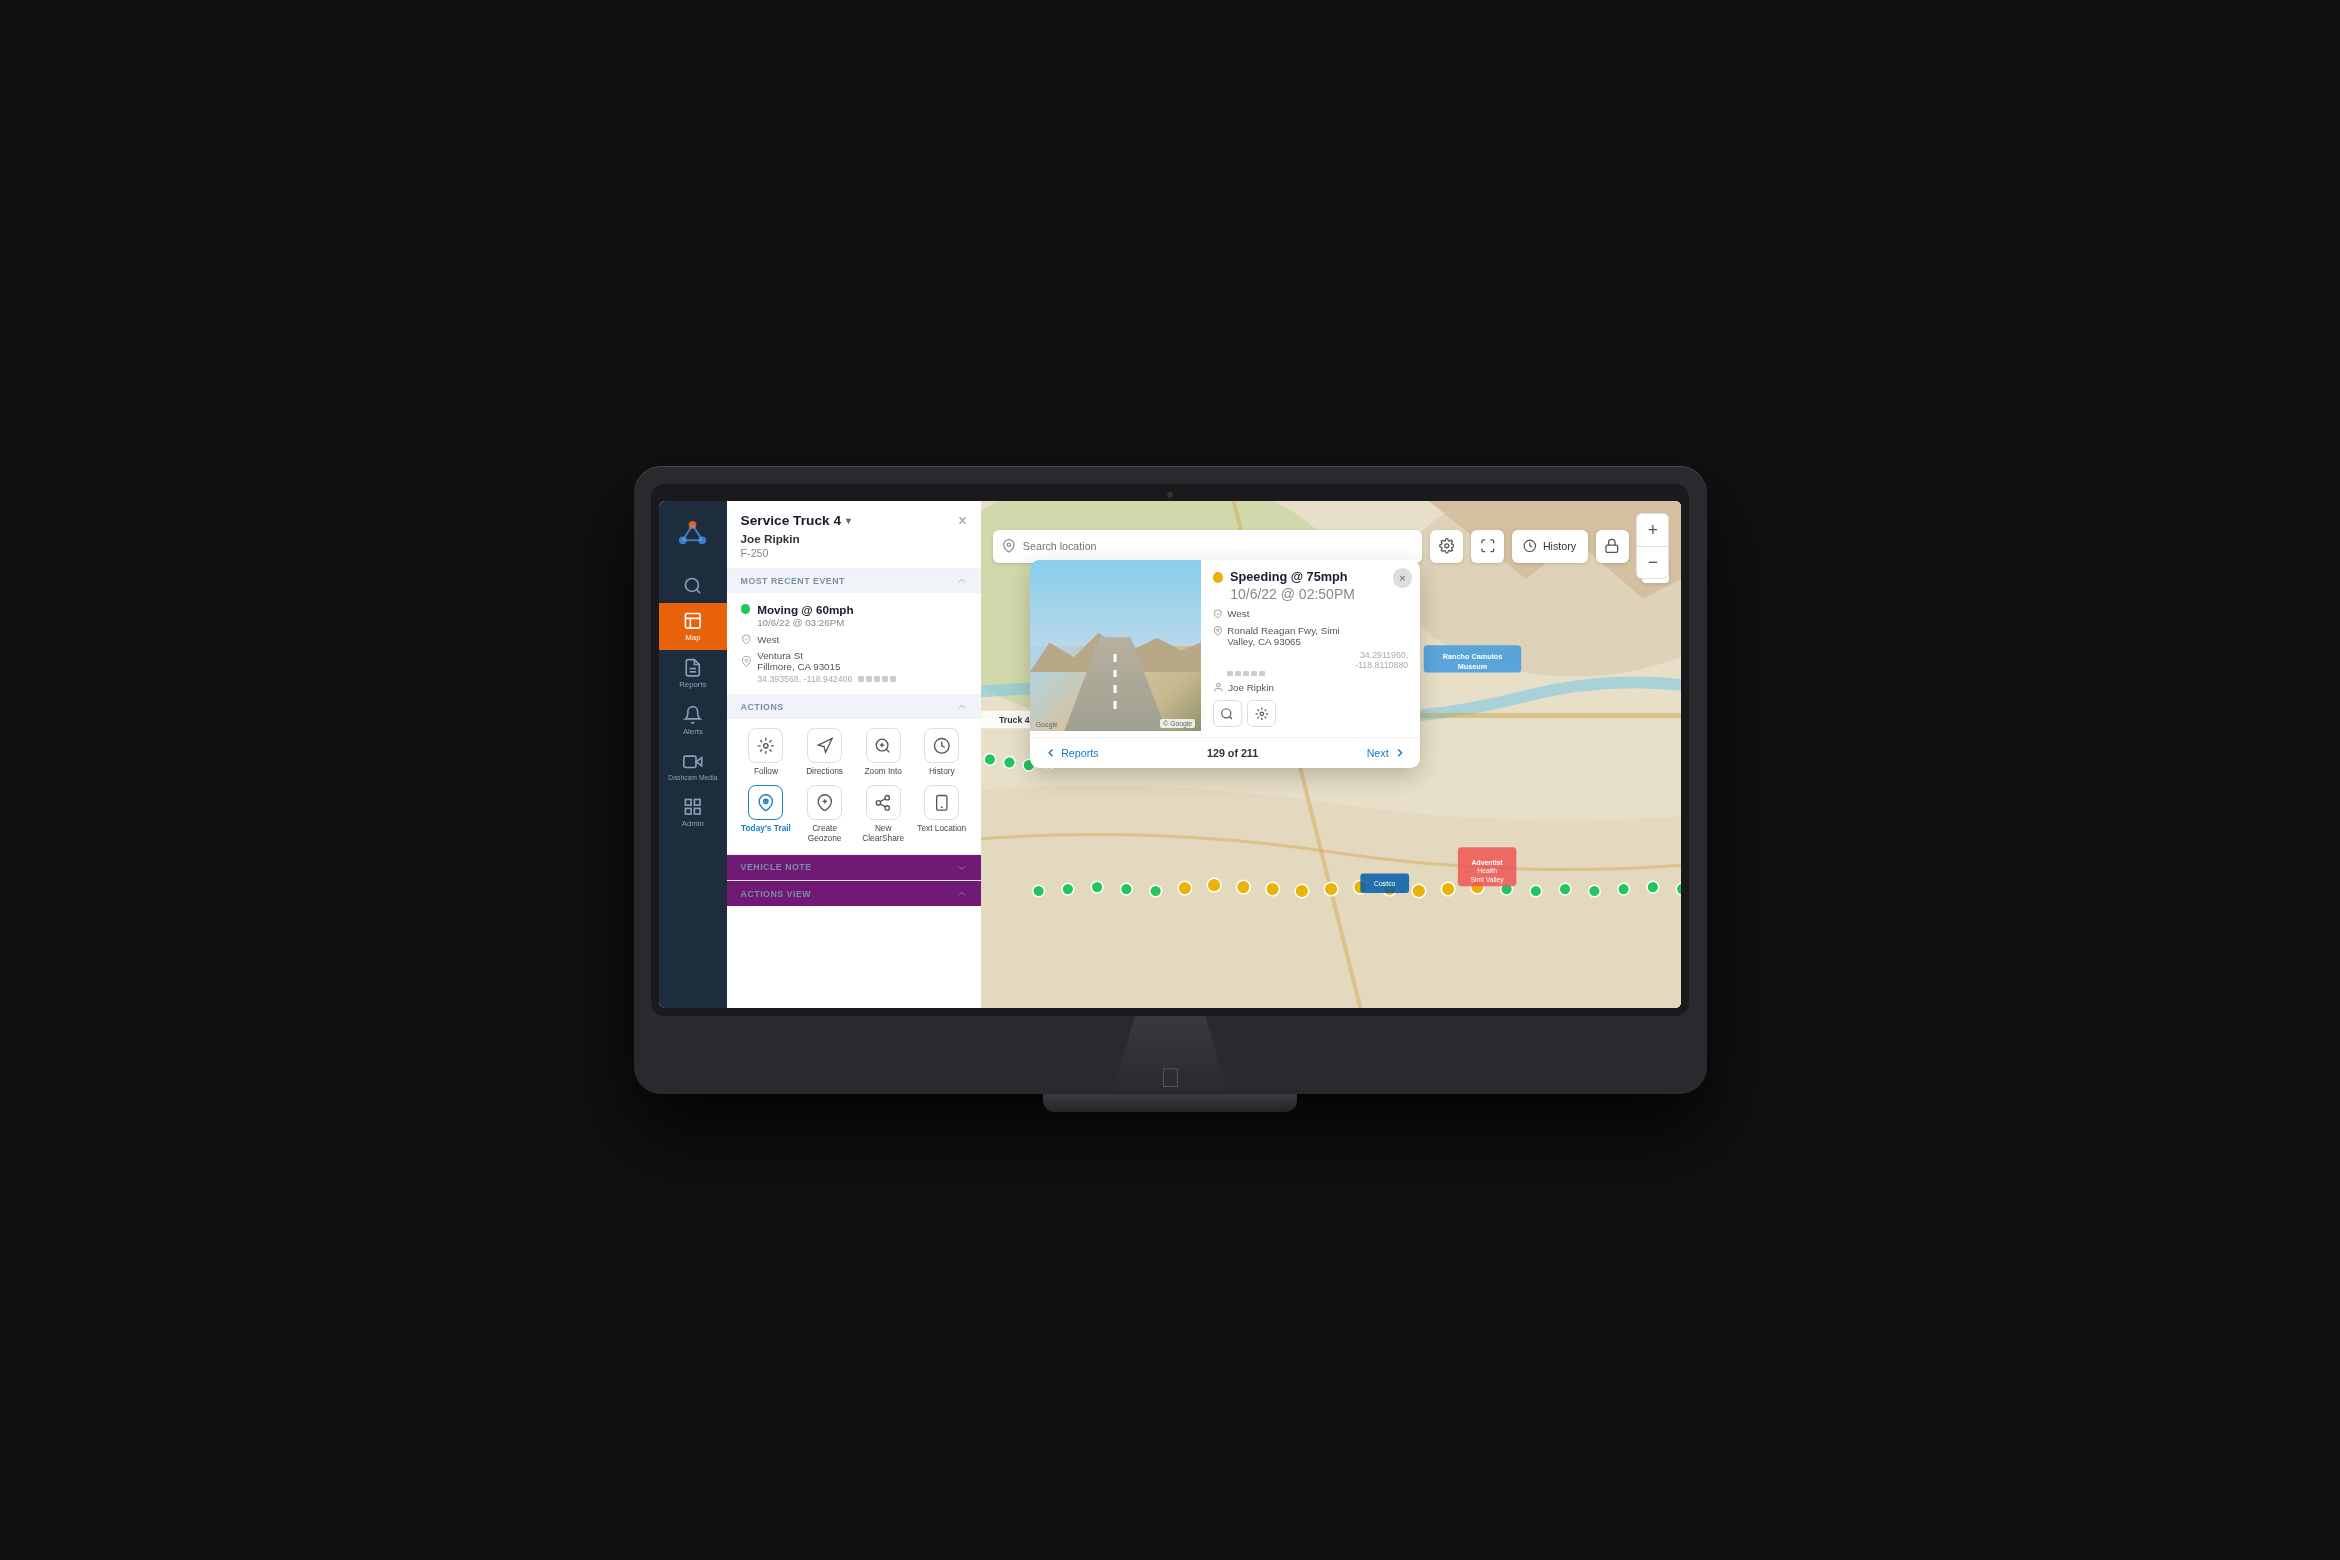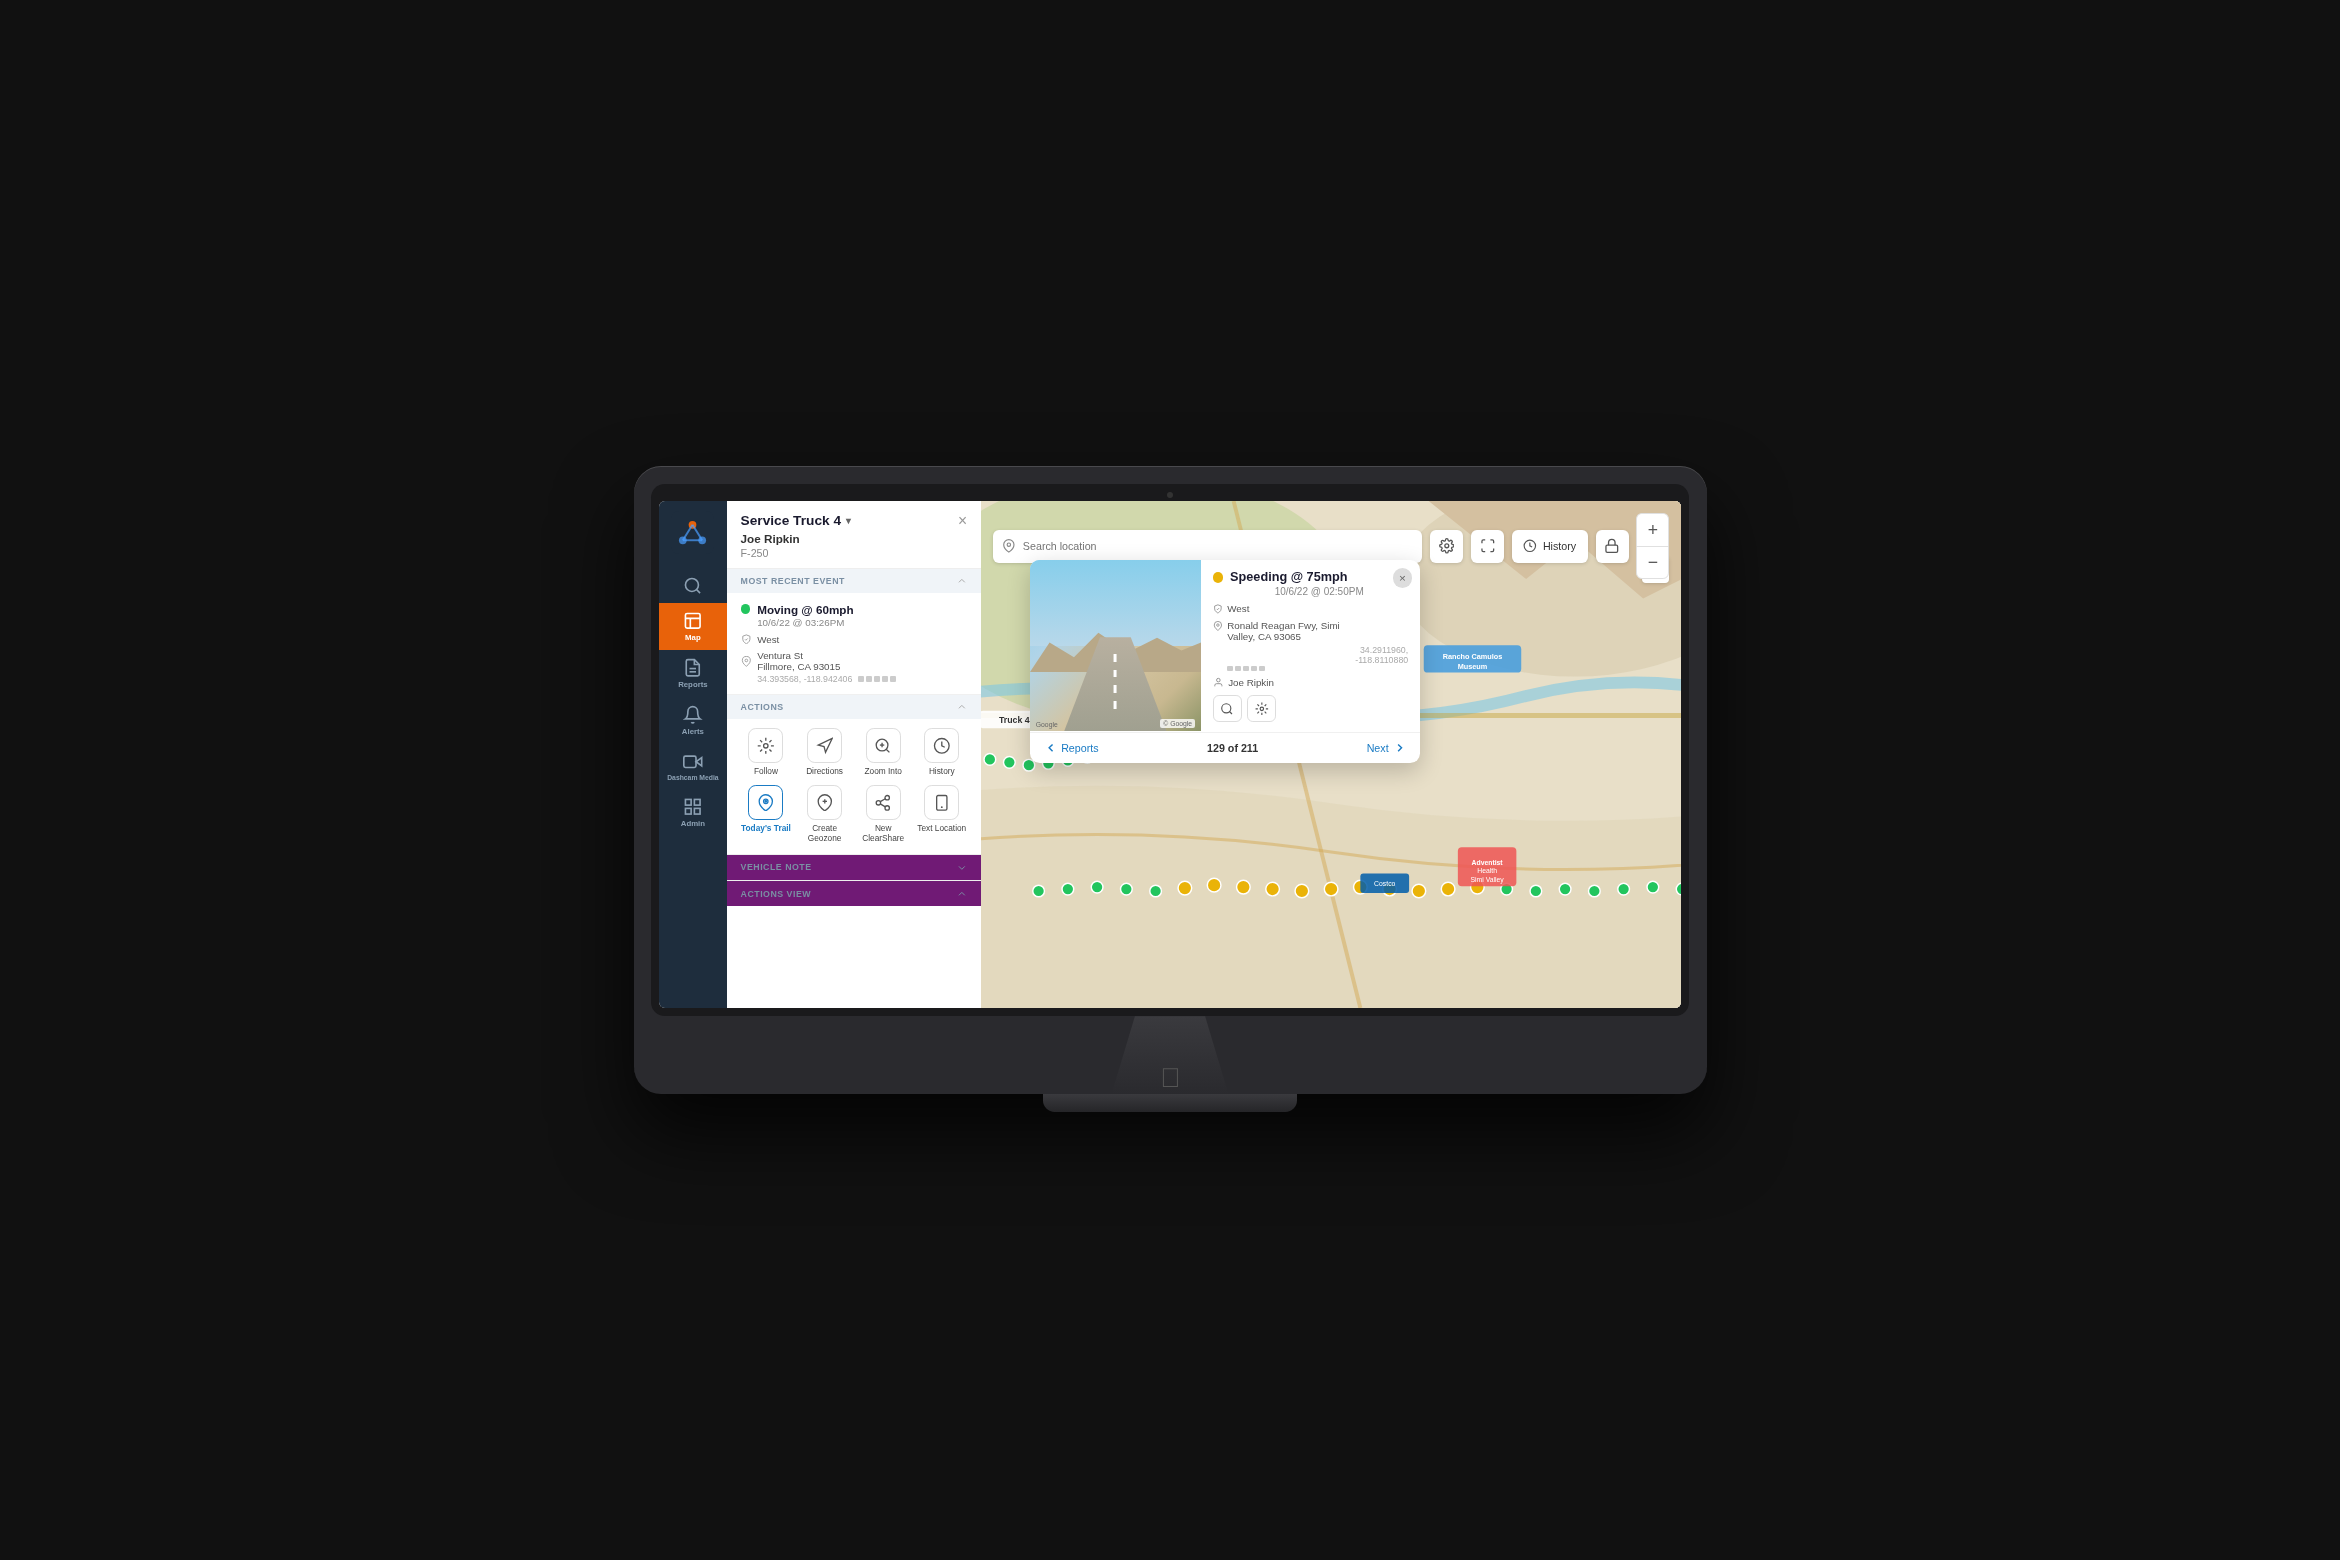--- a/index.html
+++ b/index.html
@@ -96,21 +96,21 @@
       cursor: pointer;
       color: #8ca0b3;
       font-size: 8.8px;
       gap: 2.9px;
     }
     .sidebar-nav-item.active {
       background: #e8620a;
       color: white;
     }
     .sidebar-nav-item svg { width: 19.5px; height: 19.5px; }
-    .sidebar-nav-item span { font-size: 7.8px; font-weight: bold; }
+    .sidebar-nav-item span { font-size: 7.8px; }
 
     
     .vehicle-panel {
       width: 254px;
       background: white;
       display: flex;
       flex-direction: column;
       flex-shrink: 0;
       overflow-y: auto;
       font-size: 10.7px;
@@ -447,25 +447,24 @@
       font-size: 12.7px;
       color: #1a1a2e;
     }
     .popup-status-dot {
       width: 10.7px; height: 10.7px;
       border-radius: 50%;
       background: #eab308;
       flex-shrink: 0;
     }
     .popup-time {
-      font-size: 10px;
+      font-size: 14px;
       color: #888;
       margin-left: 17.6px;
       margin-top: 2px;
-      text-align: center;
     }
     .popup-info-row {
       display: flex;
       align-items: flex-start;
       gap: 4.9px;
       margin-top: 5.9px;
       font-size: 9.8px;
       color: #555;
     }
     .popup-info-row svg { width: 9.8px; height: 9.8px; color: #888; margin-top: 1px; flex-shrink: 0; }

